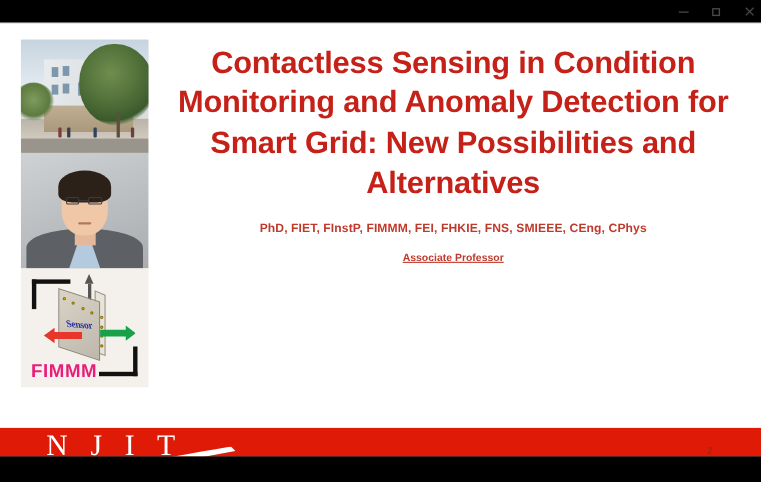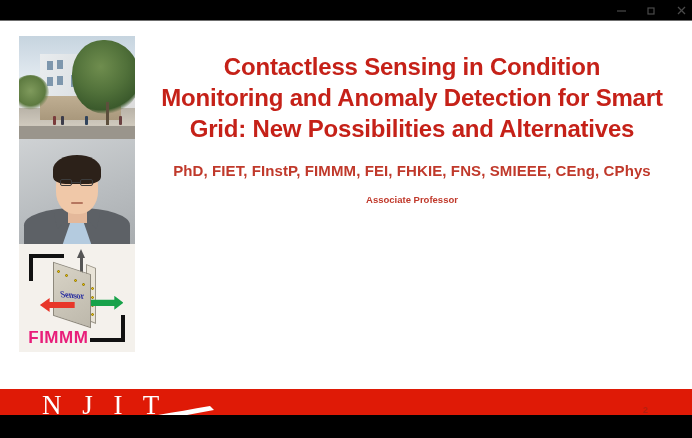--- a/index.html
+++ b/index.html
@@ -265,45 +265,46 @@
   
   .content {
     position: absolute;
     left: 148px; top: 18px;
     width: 528px;
     text-align: center;
   }
   .slide-title {
     color: #c52118;
     font-weight: bold;
-    font-size: 24px;
+    font-size: 28px;
     line-height: 1.30;
     letter-spacing: -0.2px;
-    margin: 12px;
+    margin: 0;
   }
   .author-name {
     color: #c52118;
     font-weight: bold;
     font-size: 19px;
     margin-top: 18px;
     letter-spacing: 0.2px;
   }
   .credentials {
     color: #c0392b;
     font-weight: bold;
-    font-size: 15px;
+    font-size: 11px;
     margin-top: 17px;
     letter-spacing: 0.1px;
   }
   .affiliation {
     margin-top: 14px;
     color: #c0392b;
     font-weight: bold;
     font-size: 9.5px;
     line-height: 1.42;
+    text-decoration: underline;
   }
 
   
   .footer {
     position: absolute;
     left: 0; top: 368px;
     width: 692px; height: 47px;
     background: #df1a06;
     overflow: hidden;
   }

